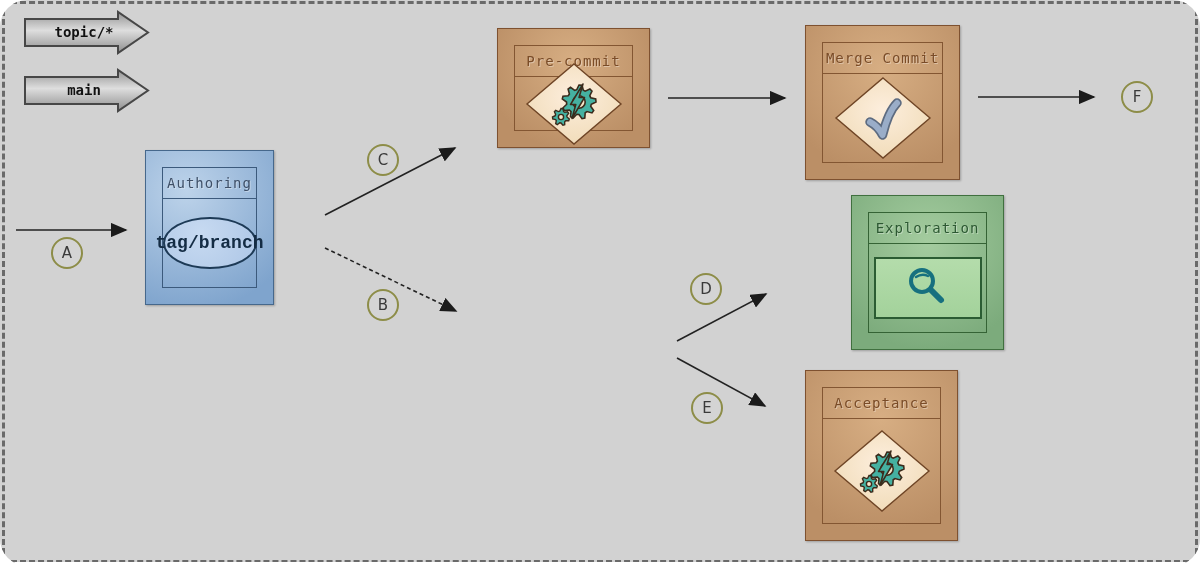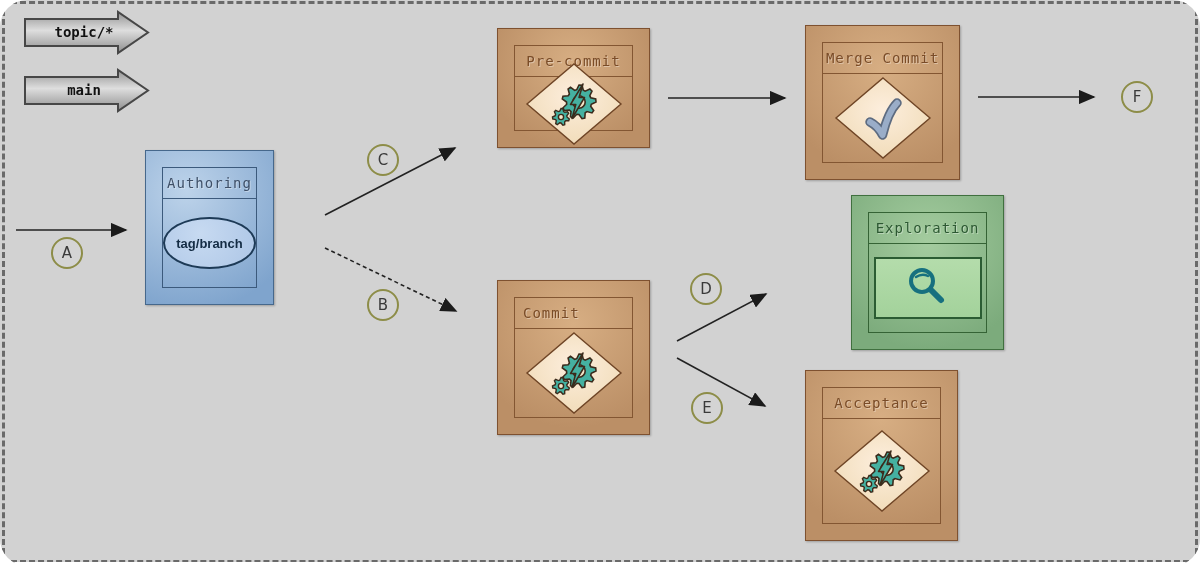--- a/index.html
+++ b/index.html
@@ -30,21 +30,21 @@
   .bluebox .title{color:#3f5068;border-bottom:1px solid #3c5a7c;}
 
   .greenbox{background:radial-gradient(circle at 50% 30%,#a4cc9f,#7cab7c 82%);
       border:1px solid #40703f;box-shadow:1px 1px 2px rgba(0,0,0,.25);}
   .greenbox .inner{border:1px solid #356335;}
   .greenbox .title{color:#2c5832;border-bottom:1px solid #356335;}
 
   .ellipse{width:90px;height:48px;border-radius:50%;border:2px solid #1d3a56;
       background:radial-gradient(circle at 40% 30%,#c7daf1,#adc6e6);
       display:flex;align-items:center;justify-content:center;
-      font-family:Liberation Sans, sans-serif;font-weight:bold;font-size:13px;color:#142c44;}
+      font-family:Liberation Mono, monospace;font-weight:bold;font-size:18px;color:#142c44;}
 
   .screen{width:104px;height:58px;background:linear-gradient(180deg,#b4dcab,#a3d29b);
       border:2px solid #2b5c33;display:flex;align-items:center;justify-content:center;}
 
   .badge{position:absolute;width:32px;height:32px;border-radius:50%;
       border:2px solid #8d8d48;background:#d4d4d4;box-sizing:border-box;
       display:flex;align-items:center;justify-content:center;
       font-size:15px;color:#3a3a3a;}
 
   .dia-poly{fill:url(#diamondGrad);stroke:#6f4526;stroke-width:1.4;}
@@ -132,31 +132,20 @@
       <div class="title">Merge Commit</div>
       <div class="content">
         <svg width="100" height="84">
           <polygon class="dia-poly" points="50,2 97,42 50,82 3,42"></polygon>
           <use href="#icon-check" x="50" y="43"></use>
         </svg>
       </div>
     </div>
   </div>
 
-  <div class="node tanbox" style="left:497px;top:280px;width:153px;height:155px;">
-    <div class="inner">
-      <div class="title left">Commit</div>
-      <div class="content">
-        <svg width="100" height="84">
-          <polygon class="dia-poly" points="50,2 97,42 50,82 3,42"></polygon>
-          <use href="#icon-automation" x="50" y="43"></use>
-        </svg>
-      </div>
-    </div>
-  </div>
 
   <div class="node greenbox" style="left:851px;top:195px;width:153px;height:155px;">
     <div class="inner">
       <div class="title">Exploration</div>
       <div class="content">
         <div class="screen">
           <svg width="60" height="50">
             <use href="#icon-magnifier" x="30" y="24"></use>
           </svg>
         </div>

